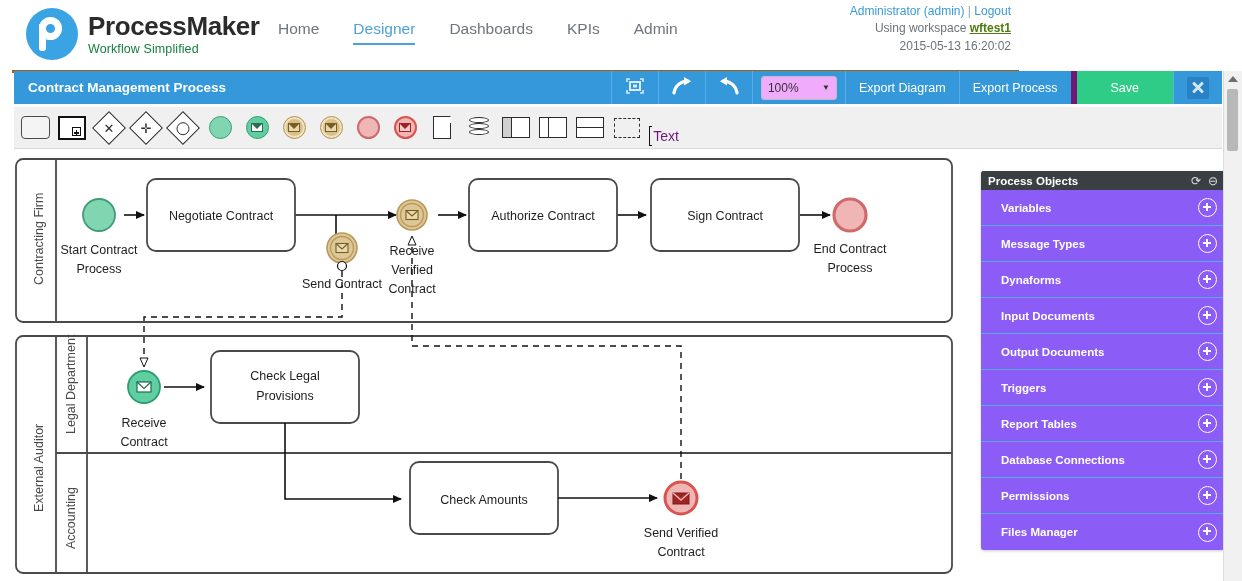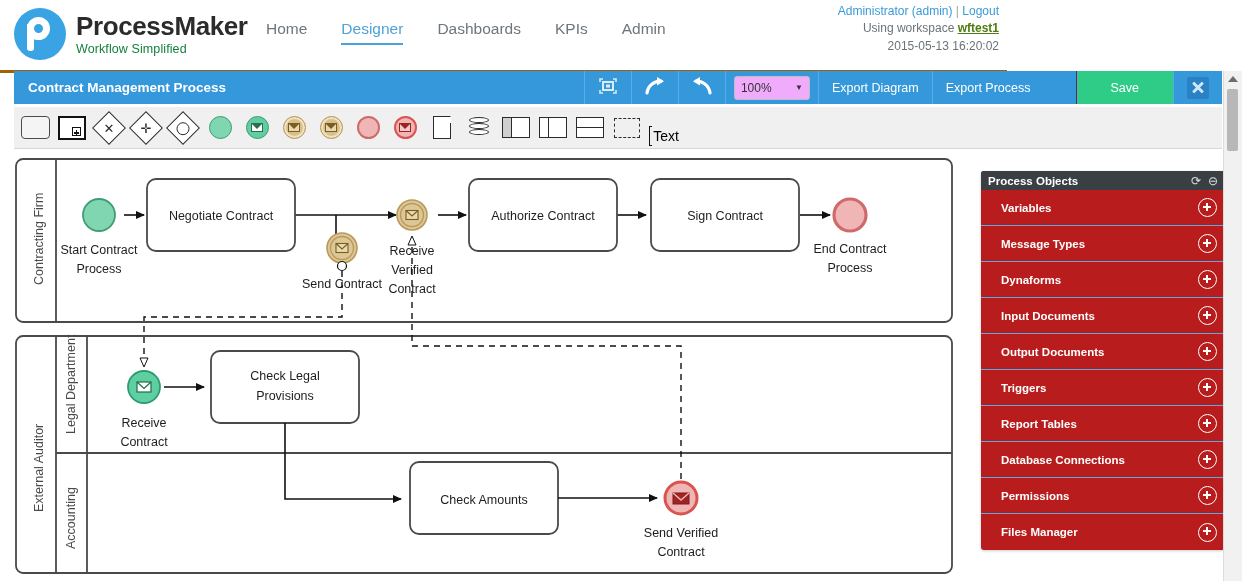--- a/index.html
+++ b/index.html
@@ -5,21 +5,21 @@
   html,body{margin:0;padding:0;}
   body{
     width:1242px;height:581px;overflow:hidden;
     background:#ffffff;
     font-family:"Liberation Sans", sans-serif;
     -webkit-font-smoothing:antialiased;
   }
   .app{position:relative;width:1242px;height:581px;}
 
   
-  .header{position:absolute;left:0;top:0;width:1007px;height:70px;background:#ffffff;border-bottom:3px solid #a16207;}
+  .header{position:absolute;left:12px;top:0;width:1007px;height:70px;background:#ffffff;border-bottom:3px solid #a16207;}
   .brand{position:absolute;left:14px;top:8px;display:flex;align-items:center;gap:10px;}
   .logo-mark{width:52px;height:52px;border-radius:50%;background:#3aa3e3;position:relative;flex:0 0 auto;}
   .logo-mark:after{
     content:"";position:absolute;left:13px;top:9px;width:23px;height:23px;
     border:7px solid #ffffff;border-radius:50%;box-sizing:border-box;
   }
   .logo-mark:before{
     content:"";position:absolute;left:13px;top:16px;width:7px;height:27px;background:#ffffff;border-radius:0 0 3px 3px;
   }
   .brand-text{display:flex;flex-direction:column;justify-content:center;line-height:1;}
@@ -37,21 +37,21 @@
   .userbox .l2{font-size:12px;color:#6b7378;}
   .userbox .l2 b{color:#4d7c0f;text-decoration:underline;font-weight:bold;}
   .userbox .l3{font-size:12px;color:#6b7378;}
 
   
   .bluebar{position:absolute;left:14px;top:71px;width:1208px;height:33px;background:#3498db;display:flex;align-items:stretch;}
   .bluebar .title{flex:1 1 auto;display:flex;align-items:center;padding-left:14px;color:#ffffff;font-size:13.5px;font-weight:bold;}
   .tb-btn{display:flex;align-items:center;justify-content:center;border-left:1px solid #57adea;color:#fff;font-size:12.5px;cursor:pointer;}
   .tb-icon{width:46px;}
   .tb-label{padding:0 13px;}
-  .tb-save{background:#2ecc87;padding:0 34px;border-left:1px solid #701a75;margin-left:32px;}
+  .tb-save{background:#2ecc87;padding:0 34px;border-left:6px solid #701a75;}
   .tb-close{width:48px;}
   .x-box{width:22px;height:22px;background:#2a82c4;border-radius:2px;position:relative;}
   .x-box:before,.x-box:after{content:"";position:absolute;left:4px;top:9.5px;width:14px;height:3px;background:#cfe7f7;border-radius:1px;}
   .x-box:before{transform:rotate(45deg);}
   .x-box:after{transform:rotate(-45deg);}
   .zoom-sel{display:flex;align-items:center;justify-content:center;border-left:1px solid #57adea;padding:0 8px;}
   .zoom-sel .inner{background:#f0abfc;border:1px solid #b9bfc4;border-radius:3px;height:22px;min-width:62px;display:flex;align-items:center;justify-content:space-between;padding:0 6px;font-size:12px;color:#333;}
   .zoom-sel .caret{font-size:8px;color:#333;margin-left:6px;}
 
   
@@ -85,35 +85,35 @@
   .sh-db i:nth-child(1){top:0;}
   .sh-db i:nth-child(2){top:6px;}
   .sh-db i:nth-child(3){top:12px;}
   .sh-pool{width:28px;height:21px;border:1.4px solid #2b2b2b;display:flex;box-sizing:border-box;background:#fff;}
   .sh-pool .hd{width:8px;background:#cfcfcf;border-right:1.4px solid #2b2b2b;}
   .sh-pool2 .hd{background:#fff;}
   .sh-lane{width:28px;height:21px;border:1.4px solid #2b2b2b;display:flex;flex-direction:column;box-sizing:border-box;background:#fff;}
   .sh-lane .r1{flex:1;border-bottom:1.4px solid #2b2b2b;}
   .sh-lane .r2{flex:1;}
   .sh-grp{width:26px;height:20px;border:1.6px dashed #2b2b2b;box-sizing:border-box;}
-  .sh-txt{display:flex;align-items:center;font-size:14px;color:#000000;margin-top:16px;}
+  .sh-txt{display:flex;align-items:center;font-size:14px;color:#701a75;margin-top:16px;}
   .sh-txt .br{display:inline-block;width:5px;height:18px;border-left:1.6px solid #111;border-top:1.6px solid #111;border-bottom:1.6px solid #111;margin-right:1px;}
 
   
   .canvas{position:absolute;left:14px;top:149px;width:1196px;height:432px;background:#ffffff;overflow:hidden;}
   .vscroll{position:absolute;right:0;top:71px;width:18px;height:510px;background:#f1f1f1;border-left:1px solid #dcdcdc;}
   .vscroll .thumb{position:absolute;left:3px;top:18px;width:11px;height:62px;background:#b8b8b8;border-radius:2px;}
   .vscroll .arrow{position:absolute;left:4px;top:5px;width:0;height:0;border-left:5px solid transparent;border-right:5px solid transparent;border-bottom:6px solid #6d6d6d;}
 
   svg.diagram{position:absolute;left:0;top:0;}
   .lane-label{font-size:12.5px;fill:#4a4a4a;font-family:"Liberation Sans", sans-serif;}
   .node-label{font-size:12.5px;fill:#1d1d1d;font-family:"Liberation Sans", sans-serif;}
 
   
-  .po{position:absolute;left:981px;top:171px;width:244px;background:#b91c1c;border-radius:3px;box-shadow:0 1px 3px rgba(0,0,0,.2);overflow:hidden;}
+  .po{position:absolute;left:981px;top:171px;width:244px;background:#8b5cf6;border-radius:3px;box-shadow:0 1px 3px rgba(0,0,0,.2);overflow:hidden;}
   .po-head{height:19px;background:#3a3f44;display:flex;align-items:center;padding:0 7px;}
   .po-head .t{flex:1;color:#fff;font-size:11.5px;font-weight:bold;}
   .po-head .ic{color:#d6dadd;font-size:12px;margin-left:7px;cursor:pointer;line-height:1;}
   .po-row{height:36px;display:flex;align-items:center;padding:0 8px 0 20px;border-bottom:1px solid #55ace4;cursor:pointer;box-sizing:border-box;}
   .po-row:last-child{border-bottom:none;}
   .po-row .lb{flex:1;color:#ffffff;font-size:11.5px;font-weight:bold;}
   .po-plus{width:17px;height:17px;border-radius:50%;border:1.6px solid #ffffff;position:relative;flex:0 0 auto;}
   .po-plus:before,.po-plus:after{content:"";position:absolute;background:#ffffff;}
   .po-plus:before{left:3.5px;top:6.7px;width:8px;height:2px;}
   .po-plus:after{left:6.7px;top:3.5px;width:2px;height:8px;}

